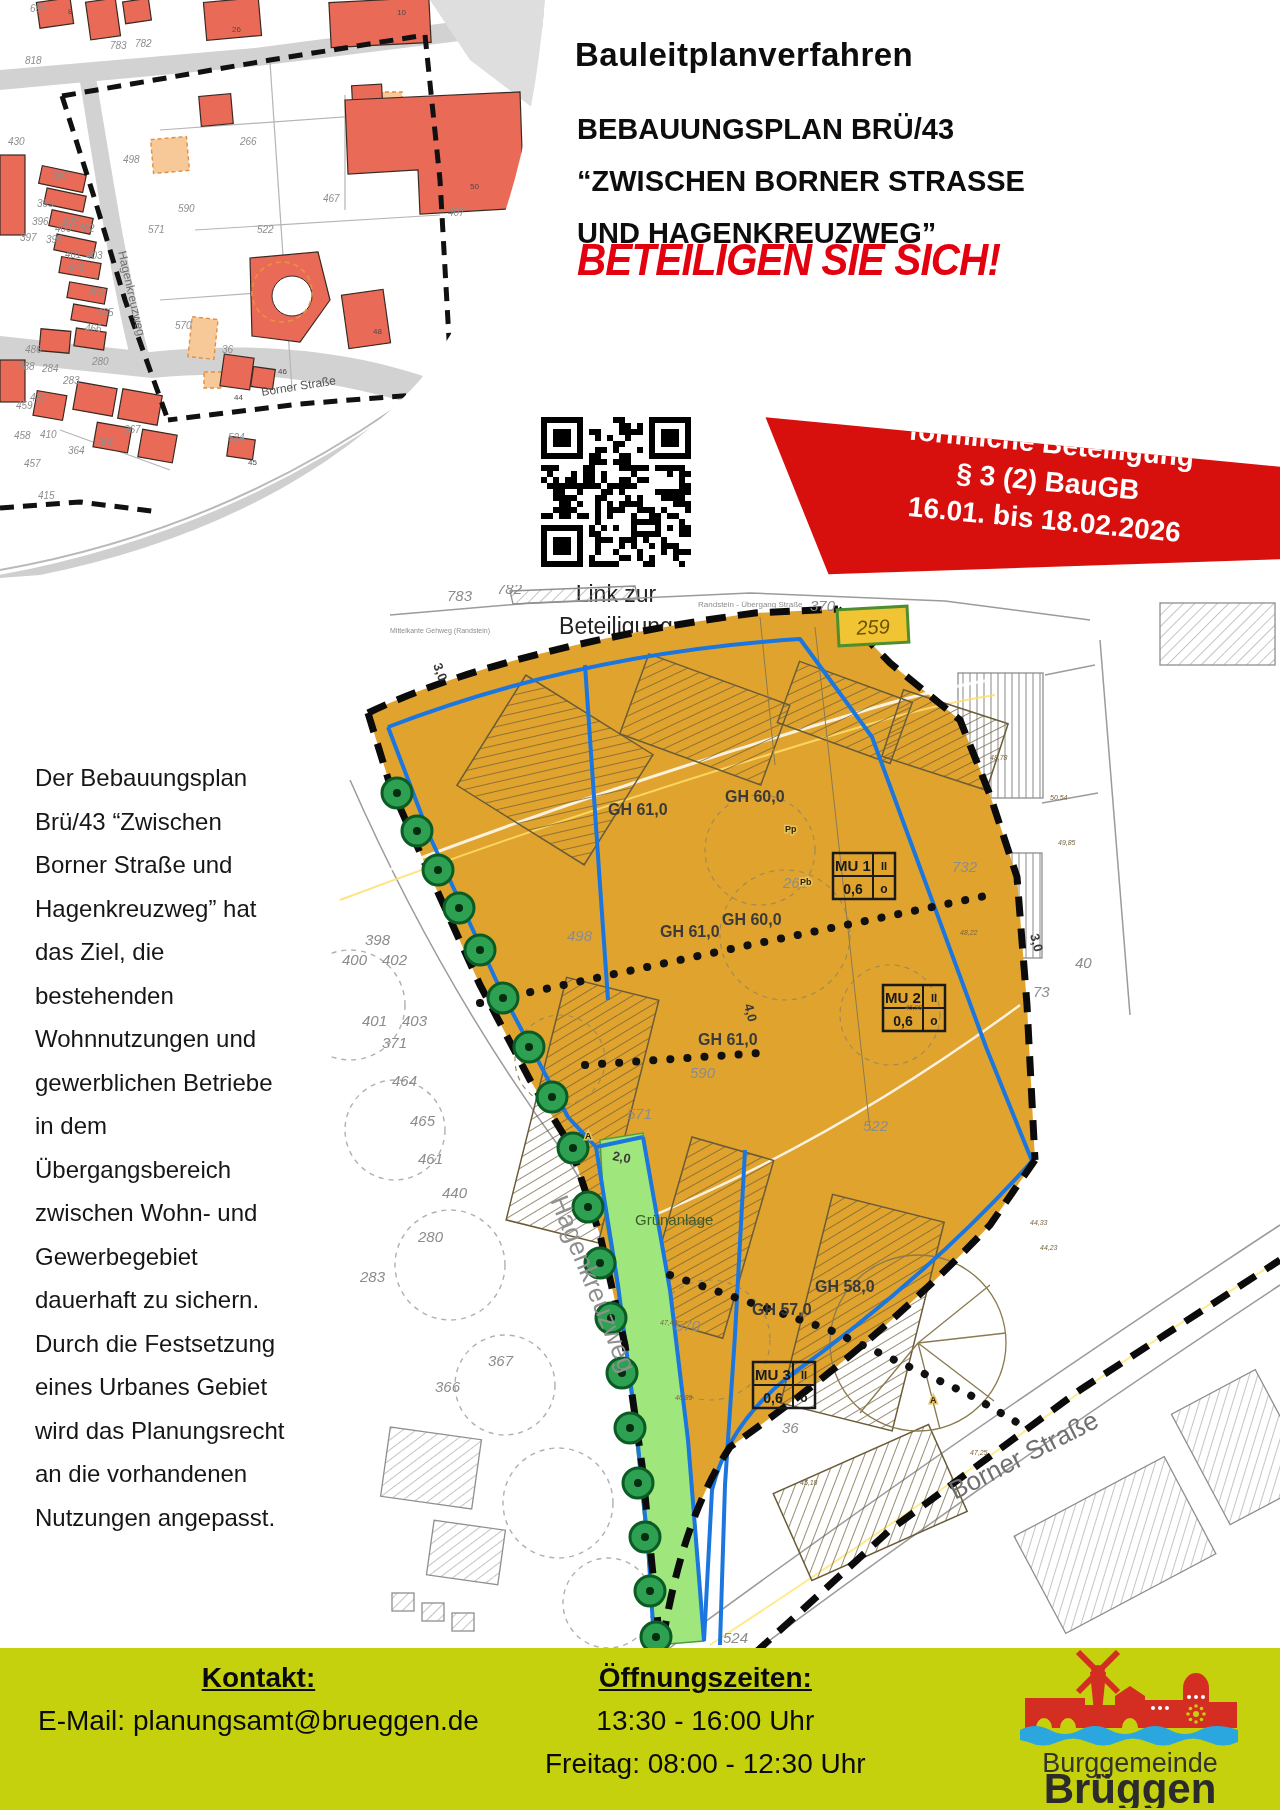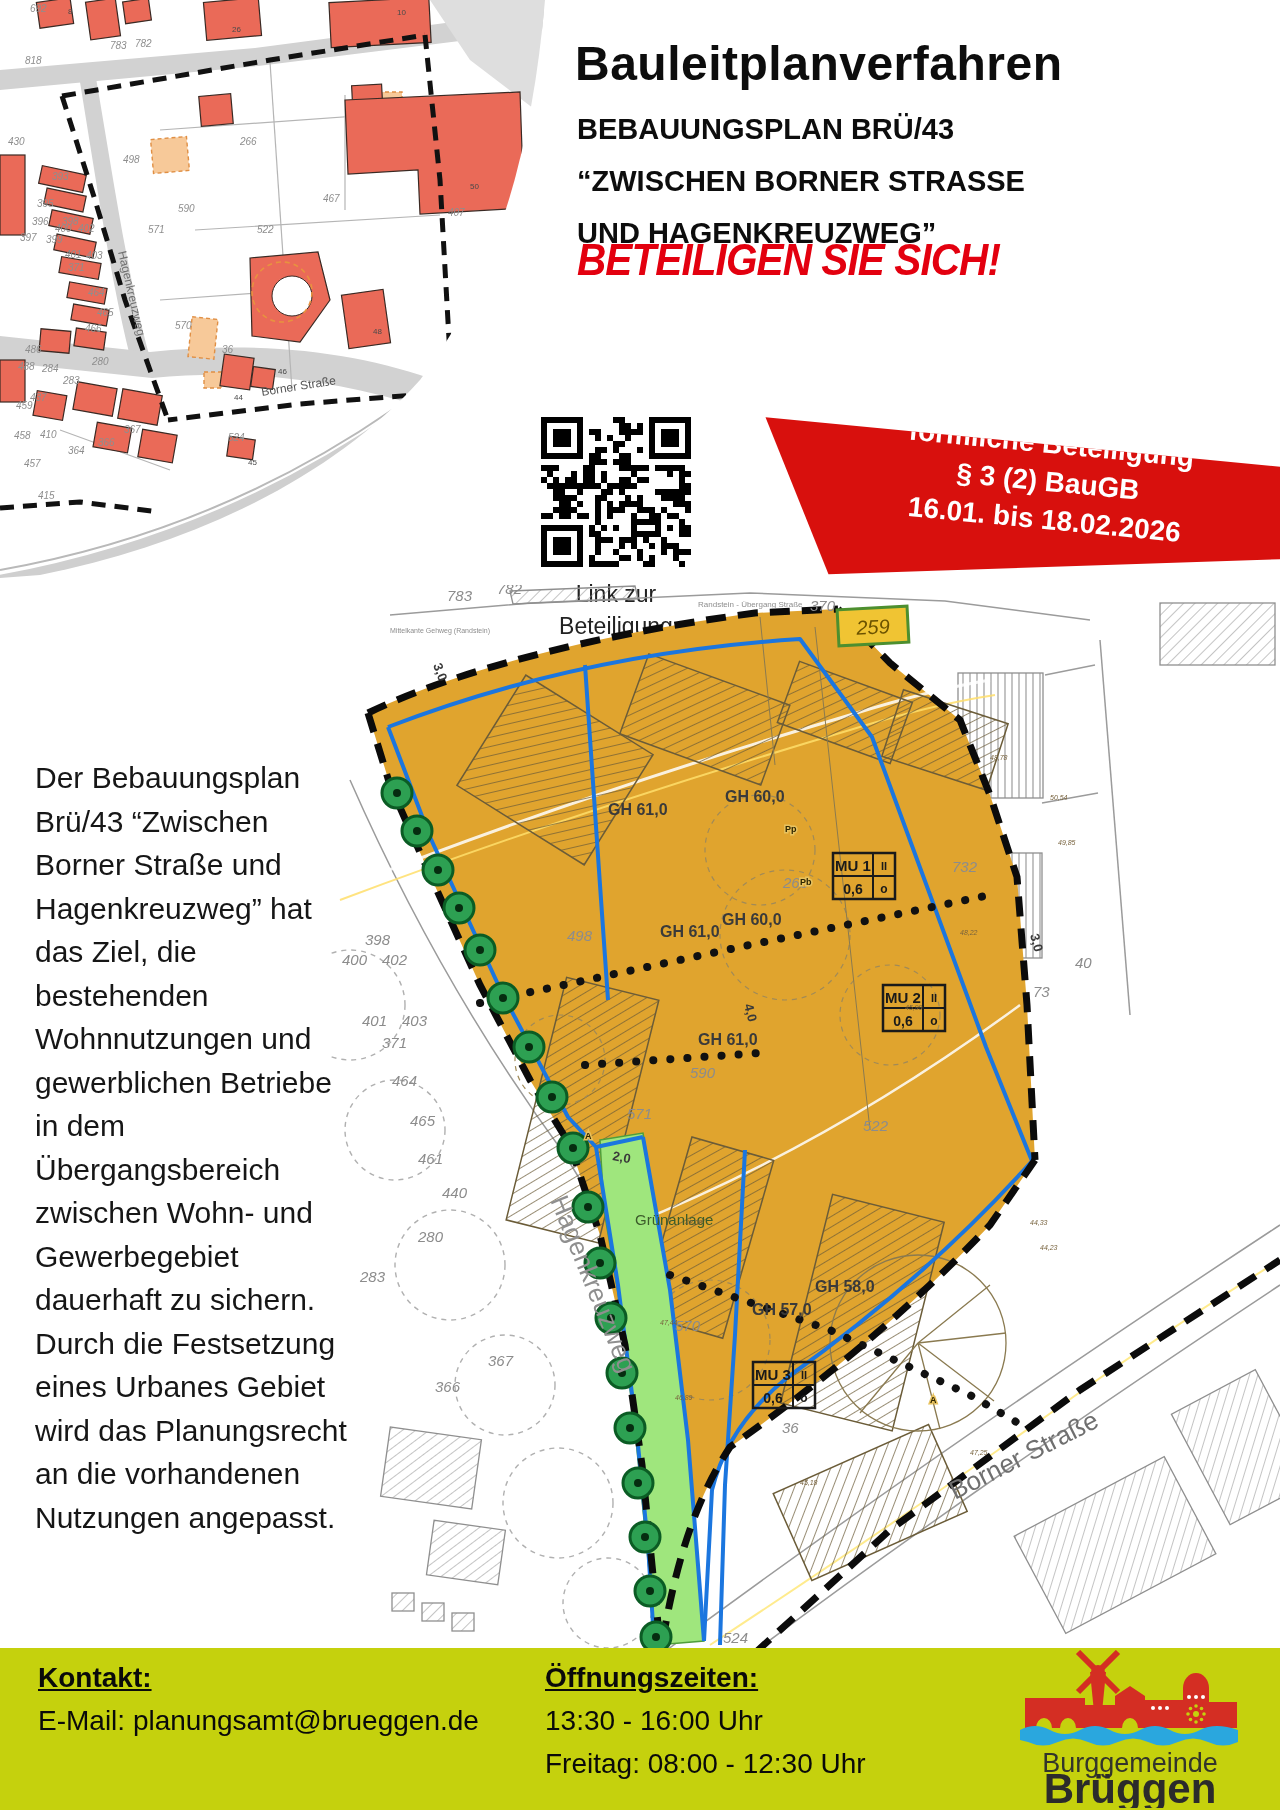--- a/index.html
+++ b/index.html
@@ -1,35 +1,35 @@
 <!DOCTYPE html>
 <html><head>
 <meta charset="utf-8">
 <style>
   html,body{margin:0;padding:0;background:#e9e9e9;}
   .page{position:relative;width:1280px;height:1810px;background:#fff;overflow:hidden;
         font-family:"Liberation Sans",sans-serif;color:#111;}
   .abs{position:absolute;}
   
-  .title{left:575px;top:36px;width:560px;font-size:48px;font-weight:bold;letter-spacing:.5px;color:#0d0d0d;}
+  .title{left:575px;top:36px;width:560px;font-size:33px;font-weight:bold;letter-spacing:.5px;color:#0d0d0d;}
   .subtitle{left:577px;top:103px;width:540px;font-size:29px;font-weight:bold;line-height:52px;color:#0d0d0d;white-space:pre-line;}
   .slogan{left:577px;top:234px;font-size:45px;font-weight:bold;font-style:italic;
           transform:scaleX(.9);transform-origin:left top;letter-spacing:-1px;}
   
   .qrbox{left:538px;top:414px;width:156px;height:156px;background:#fff;}
   .qrcap{left:518px;top:578px;width:196px;text-align:center;font-size:23px;line-height:32px;color:#222;white-space:pre-line;}
   
   .banner{left:755px;top:385px;width:525px;height:215px;
           clip-path:polygon(2% 15%,100% 38%,100% 81%,14% 88%);}
   .banner-text{position:absolute;left:68px;top:40px;width:450px;transform:rotate(5.5deg);
                color:#fff;font-weight:bold;text-align:center;font-size:28px;line-height:38px;}
   
-  .intro{left:35px;top:756px;width:340px;font-size:30px;line-height:43.5px;white-space:pre-line;color:#161616;}
+  .intro{left:35px;top:756px;width:340px;font-size:24px;line-height:43.5px;white-space:pre-line;color:#161616;}
   
-  .footer{left:0;top:1648px;width:1280px;height:162px;}
+  .footer{left:0;top:1648px;width:1280px;height:162px;text-align:center;}
   .fcol{position:absolute;top:8px;font-size:28px;line-height:43px;color:#0a0a0a;}
   .fhead{font-weight:bold;text-decoration:underline;}
   .fc1{left:38px;}
   .fc2{left:545px;}
   svg text{font-family:"Liberation Sans",sans-serif;}
   .lbl-parcel text{fill:#8e8e8e;font-style:italic;font-size:10px;}
   .lbl-parcel-big text{fill:#8c8c8c;font-style:italic;font-size:15px;}
   .lbl-bnum text{fill:#4a4a4a;font-size:8px;}
   .lbl-gh text{fill:#3a3a3a;font-weight:bold;font-size:16px;}
   .lbl-dim text{fill:#3a3a3a;font-weight:bold;font-size:13px;}

